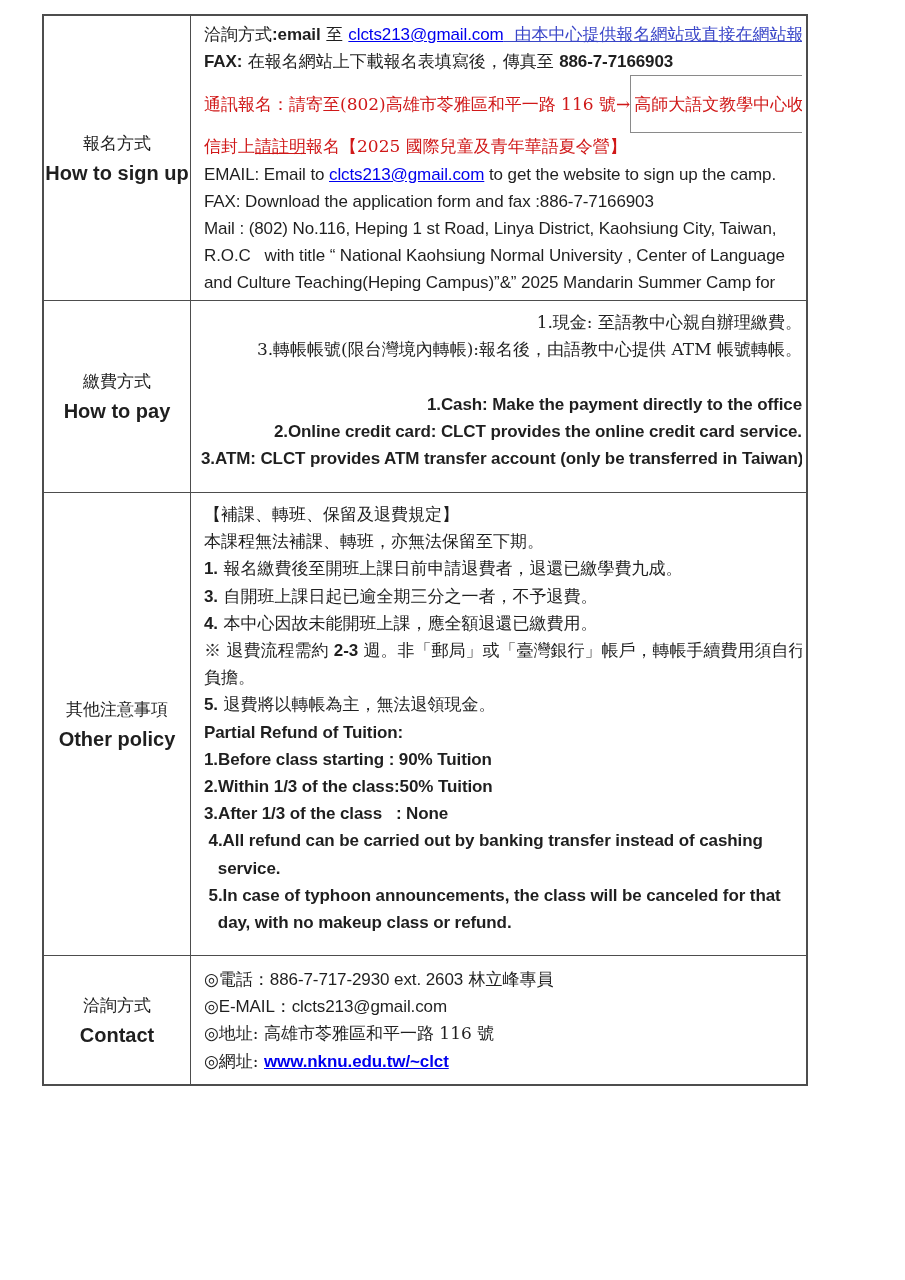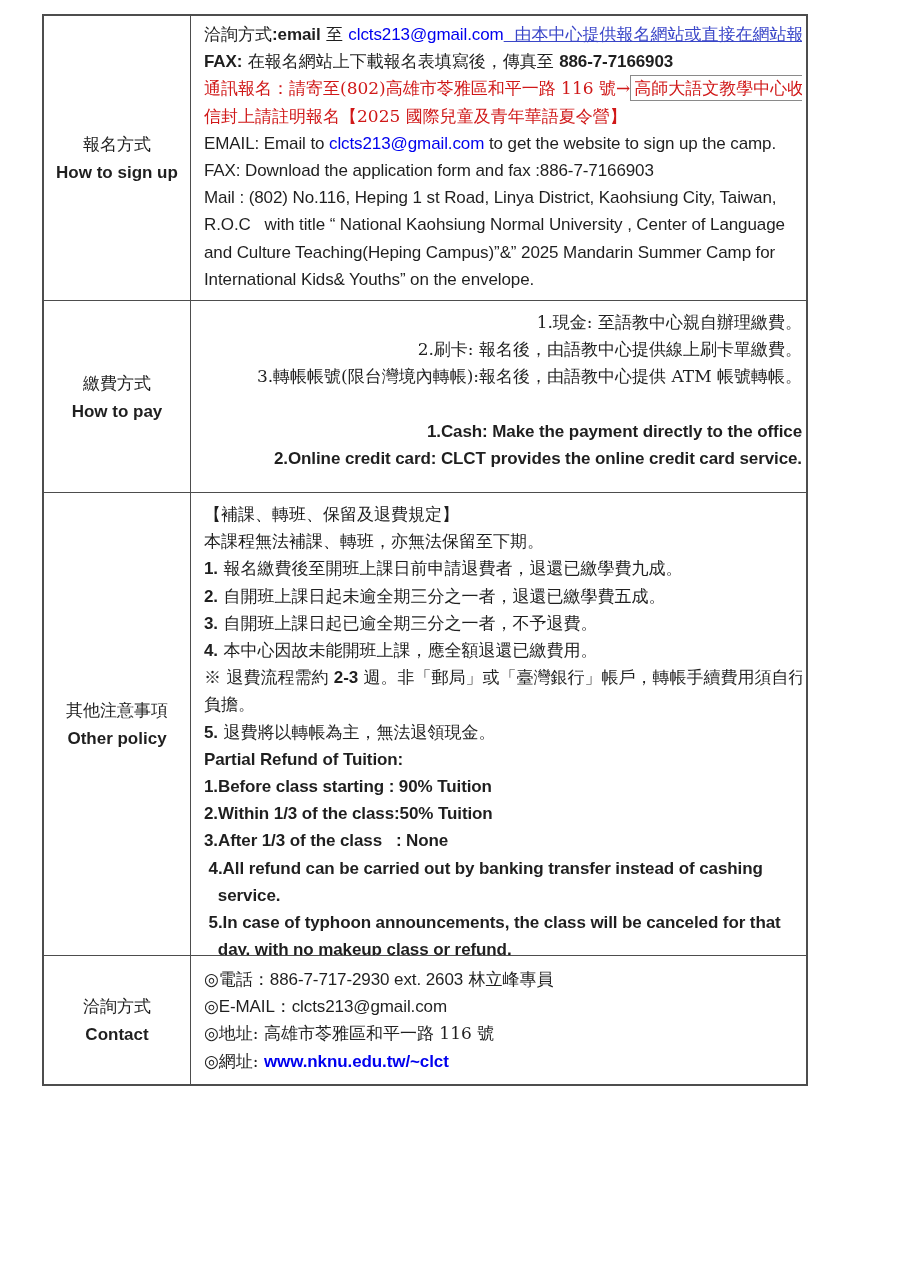--- a/index.html
+++ b/index.html
@@ -15,26 +15,26 @@
   .trow:last-child{border-bottom:none;}
   .hcell{flex:0 0 147px; border-right:1px solid var(--border);
          display:flex; flex-direction:column; align-items:center; justify-content:center;
          gap:7px; text-align:center;}
   .ccell{flex:1 1 auto; padding:5px 4px 0 13px; overflow:hidden;}
   .line{font-size:17px; line-height:27.2px; white-space:pre; overflow:hidden;}
   .zh{font-family:"DejaVu Serif", serif;}
   .en{font-family:"Liberation Sans", sans-serif; letter-spacing:-0.1px;}
   .b{font-weight:bold;}
   .red{color:var(--red);}
-  .boxed{border:1px solid #8a8a8a; padding:0 3px; display:inline-block; line-height:24px;}
-  .ul{text-align:center;}
-  a.link{color:var(--link); cursor:pointer;}
+  .boxed{border:1px solid #8a8a8a; padding:16px 3px; display:inline-block; line-height:24px;}
+  .ul{text-decoration:underline;text-align:center;}
+  a.link{color:var(--link); text-decoration:underline; cursor:pointer;}
   .blue-zh{color:var(--link-zh); text-decoration:underline;}
   .hzh{font-family:"DejaVu Serif", serif; font-size:17px;}
-  .hen{font-weight:bold; font-size:17px;}
+  .hen{font-weight:bold; font-size:20px;}
   .blank{height:27.2px;}
   .r1{min-height:285px; max-height:285px;}
   .r2{min-height:192px; max-height:192px;}
   .r3{min-height:463px; max-height:463px;}
   .r4{min-height:128px; max-height:128px;}
   .r2 .ccell{padding-top:8px; padding-left:10px;text-align:right;}
   .r3 .ccell{padding-top:8px;}
   .r4 .ccell{padding-top:10px;}
 </style>
 </head>
@@ -62,38 +62,37 @@
       </div>
     </div>
 
     <div class="trow r2">
       <div class="hcell">
         <div class="hzh">繳費方式</div>
         <div class="hen">How to pay</div>
       </div>
       <div class="ccell">
         <div class="line zh">1.現金: 至語教中心親自辦理繳費。</div>
-        <div class="line zh">2.刷卡: 報名後，由語教中心提供線上刷卡單繳費。</div>
         <div class="line zh">3.轉帳帳號(限台灣境內轉帳):報名後，由語教中心提供 ATM 帳號轉帳。</div>
         <div class="blank"></div>
         <div class="line en b">1.Cash: Make the payment directly to the office</div>
         <div class="line en b">2.Online credit card: CLCT provides the online credit card service.</div>
+        <div class="line en b">3.ATM: CLCT provides ATM transfer account (only be transferred in Taiwan)</div>
       </div>
     </div>
 
     <div class="trow r3">
       <div class="hcell">
         <div class="hzh">其他注意事項</div>
         <div class="hen">Other policy</div>
       </div>
       <div class="ccell">
         <div class="line zh">【補課、轉班、保留及退費規定】</div>
         <div class="line zh">本課程無法補課、轉班，亦無法保留至下期。</div>
         <div class="line zh"><span class="en b">1.</span><span> 報名繳費後至開班上課日前申請退費者，退還已繳學費九成。</span></div>
-        <div class="line zh"><span class="en b">2.</span><span> 自開班上課日起未逾全期三分之一者，退還已繳學費五成。</span></div>
         <div class="line zh"><span class="en b">3.</span><span> 自開班上課日起已逾全期三分之一者，不予退費。</span></div>
         <div class="line zh"><span class="en b">4.</span><span> 本中心因故未能開班上課，應全額退還已繳費用。</span></div>
         <div class="line zh"><span>※ 退費流程需約 </span><span class="en b">2-3</span><span> 週。非「郵局」或「臺灣銀行」帳戶，轉帳手續費用須自行</span></div>
         <div class="line zh">負擔。</div>
         <div class="line zh"><span class="en b">5.</span><span> 退費將以轉帳為主，無法退領現金。</span></div>
         <div class="line en b">Partial Refund of Tuition:</div>
         <div class="line en b">1.Before class starting : 90% Tuition</div>
         <div class="line en b">2.Within 1/3 of the class:50% Tuition</div>
         <div class="line en b">3.After 1/3 of the class   : None</div>
         <div class="line en b"> 4.All refund can be carried out by banking transfer instead of cashing</div>

